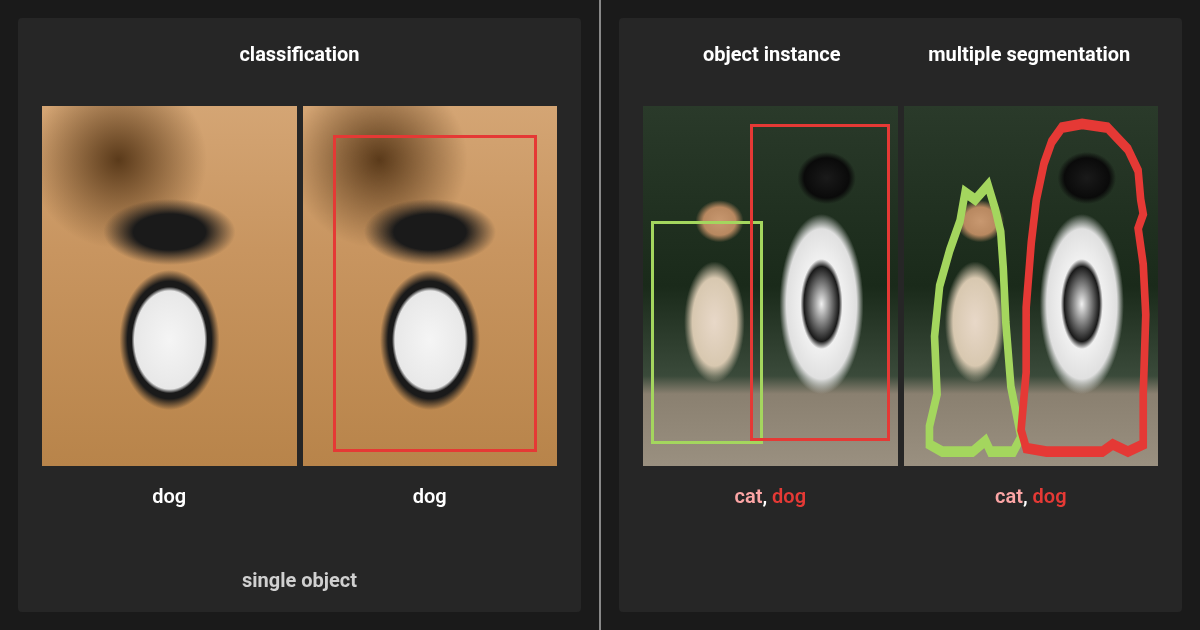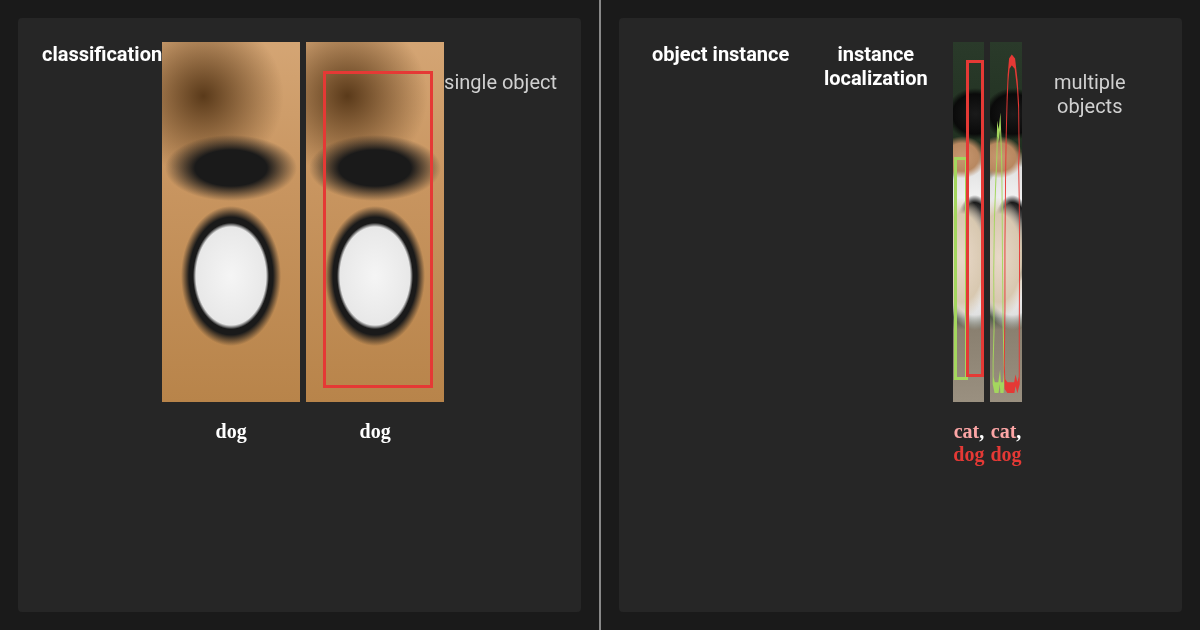--- a/index.html
+++ b/index.html
@@ -24,20 +24,21 @@
     width: 2px;
     background: #888;
     height: 100%;
   }
   .card {
     background: #262626;
     flex: 1;
     border-radius: 4px;
     padding: 24px 24px 10px 24px;
     display: flex;
+    flex-direction: column;
   }
   .headers {
     display: flex;
     margin-bottom: 14px;
   }
   .header-cell {
     flex: 1;
     text-align: center;
     font-weight: 700;
     font-size: 20px;
@@ -45,21 +46,20 @@
     min-height: 50px;
     display: flex;
     align-items: flex-start;
     justify-content: center;
   }
   .images-row {
     display: flex;
     gap: 6px;
     flex: 1;
     min-height: 0;
-    font-family: Liberation Serif, serif;
   }
   .img-cell {
     flex: 1;
     display: flex;
     flex-direction: column;
     align-items: center;
   }
   .img-box {
     width: 100%;
     height: 360px;
@@ -102,21 +102,21 @@
     font-size: 20px;
     font-weight: 600;
     text-align: center;
   }
   .lbl-green { color: #fca5a5; }
   .lbl-red   { color: #e53935; }
   .bottom-caption {
     text-align: center;
     color: #d0d0d0;
     font-size: 20px;
-    font-weight: 400;
+    font-weight: 700;
     margin-top: 28px;
     margin-bottom: 10px;
   }
 </style>
 </head>
 <body>
 
 <div class="half">
   <div class="card">
     <div class="headers">
@@ -142,21 +142,21 @@
     <div class="bottom-caption">single object</div>
   </div>
 </div>
 
 <div class="divider"></div>
 
 <div class="half">
   <div class="card">
     <div class="headers">
       <div class="header-cell">object instance</div>
-      <div class="header-cell">instance localization</div>
+      <div class="header-cell">multiple segmentation</div>
     </div>
     <div class="images-row">
 
       <div class="img-cell">
         <div class="img-box">
           <div class="photo-catdog"></div>
           <div class="bbox green" id="bbox-cat" style="left: 3%; top: 32%; width: 44%; height: 62%;"></div>
           <div class="bbox red" id="bbox-dog" style="left: 42%; top: 5%; width: 55%; height: 88%;"></div>
         </div>
         <div class="labels">
@@ -170,15 +170,14 @@
           <svg class="outline" viewBox="0 0 100 100" preserveAspectRatio="none" style="width:100%;height:100%;left:0;top:0;">
             <path d="M28 26 L33 22 L36 29 L38 35 L39 45 L40 60 L42 78 L46 92 L43 96 L34 96 L32 93 L27 96 L15 96 L10 94 L10 89 L13 80 L12 64 L14 50 L18 40 L22 32 L24 24 Z" stroke="#a4d65e"></path>
             <path d="M62 6 L70 5 L80 6 L88 12 L92 18 L93 26 L94 30 L92 34 L94 44 L95 58 L94 80 L94 94 L88 96 L82 94 L78 96 L66 96 L56 96 L48 95 L46 90 L48 74 L48 56 L50 38 L52 26 L55 16 L58 10 Z" stroke="#e53935"></path>
           </svg>
         </div>
         <div class="labels">
           <span class="lbl-green">cat</span><span>, </span><span class="lbl-red">dog</span>
         </div>
       </div>
     </div>
-    <div class="bottom-caption">multiple objects</div>
   </div>
 </div>
 
 </body></html>

